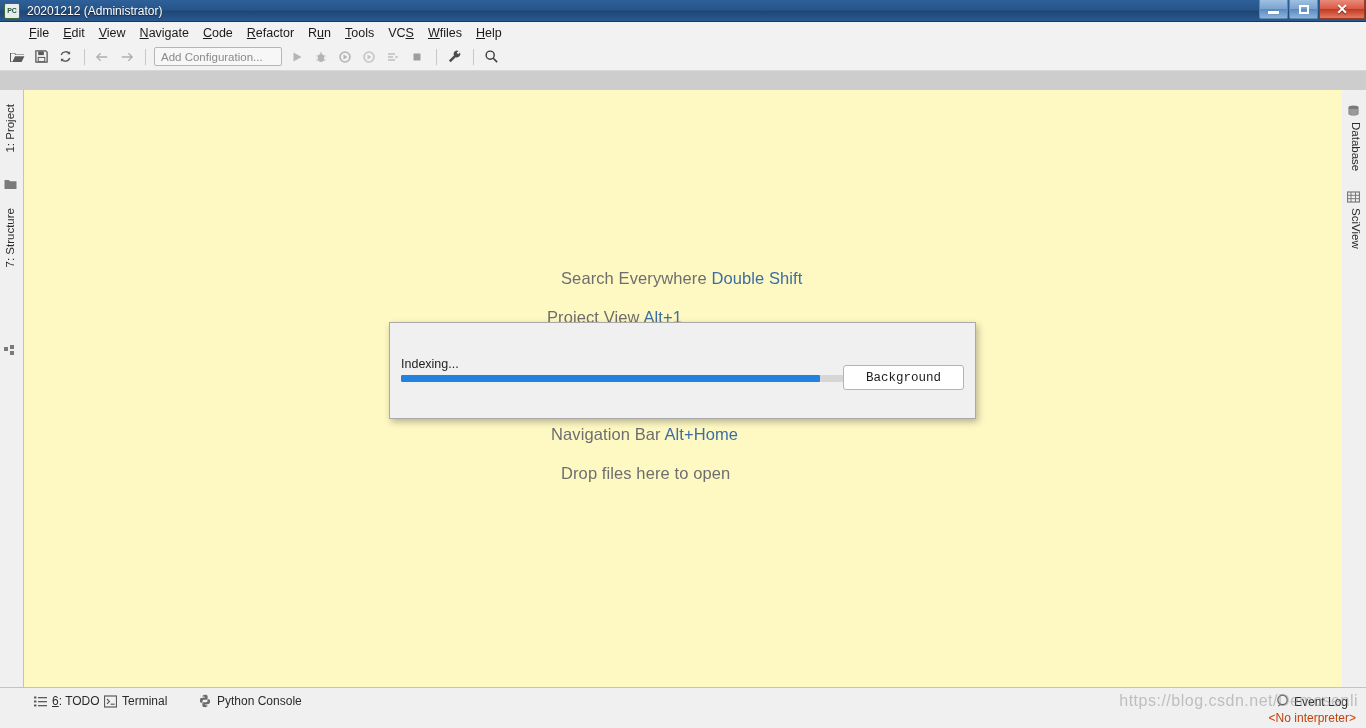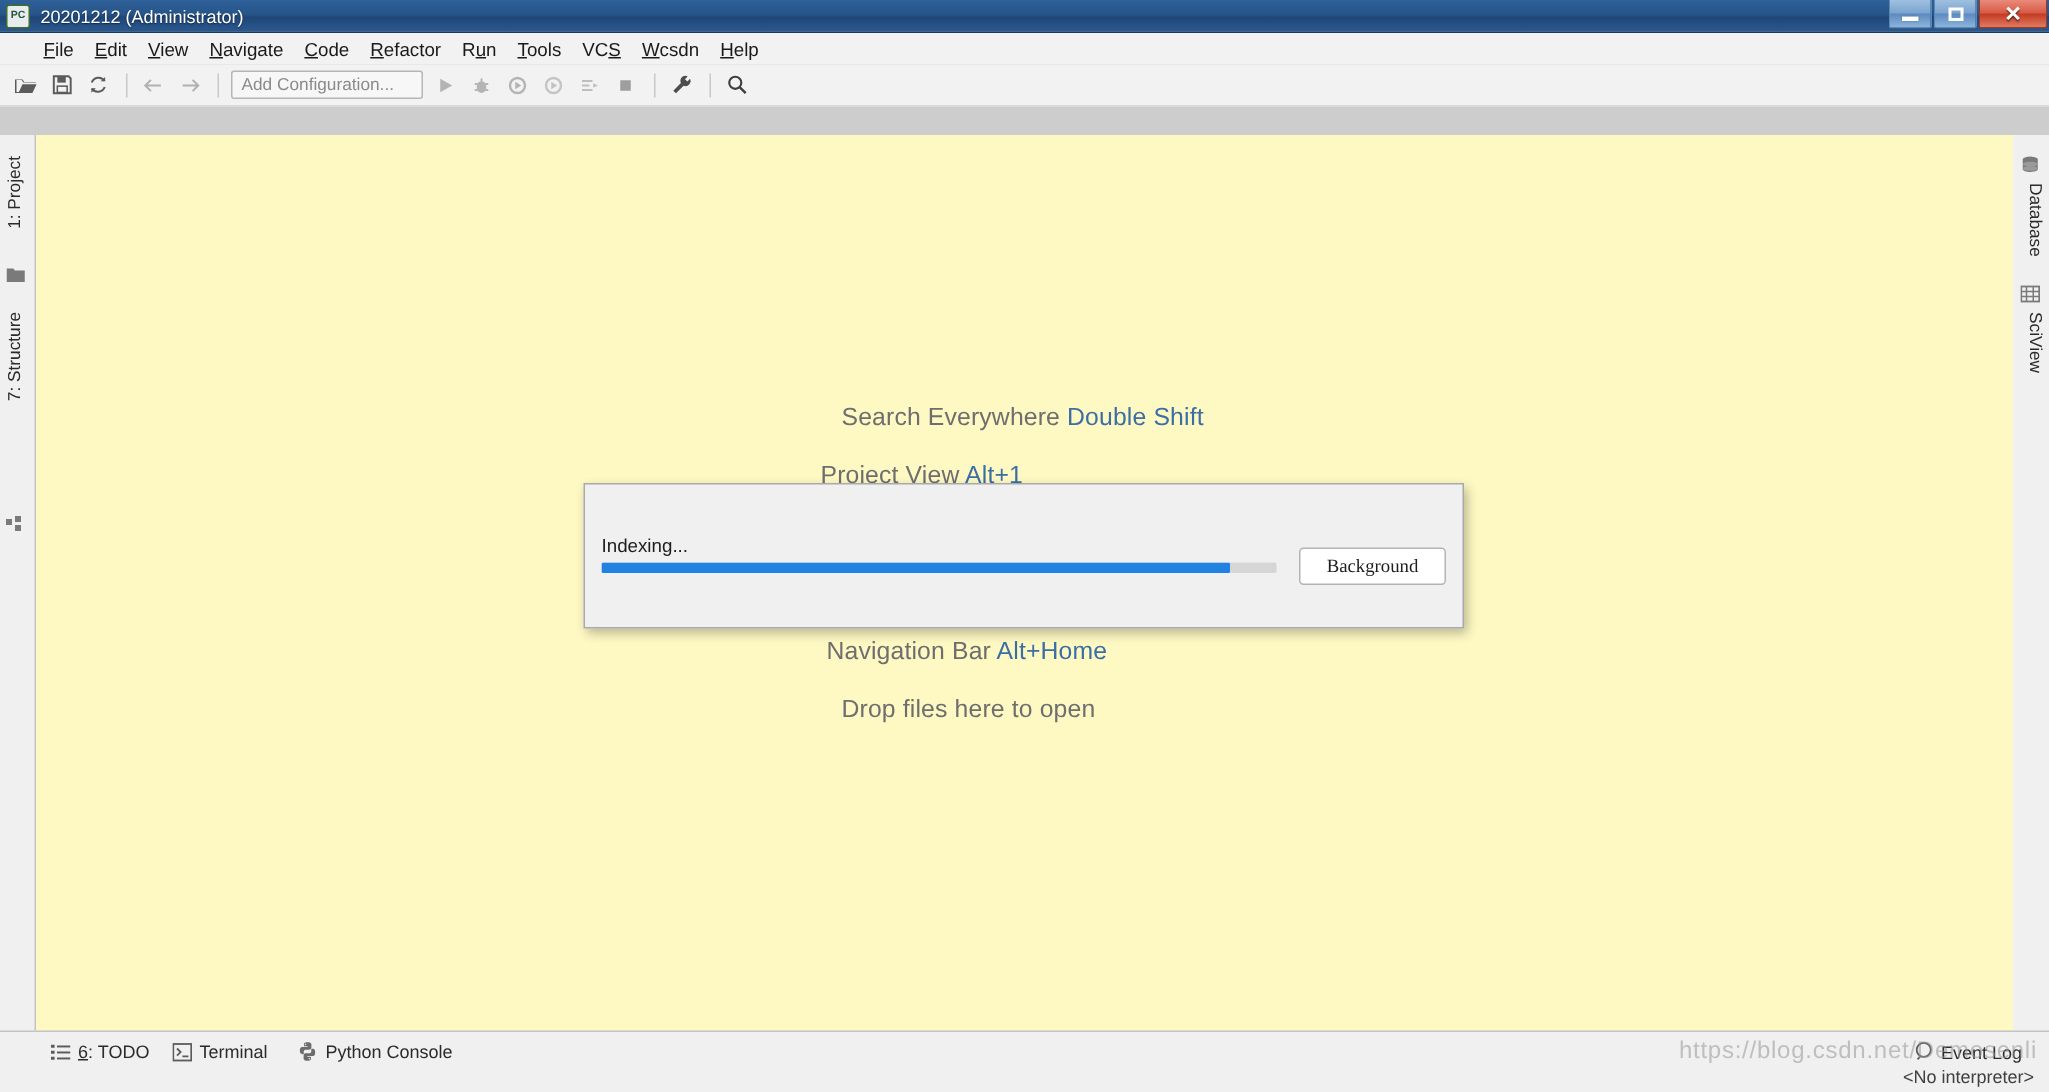--- a/index.html
+++ b/index.html
@@ -201,21 +201,21 @@
   .sb-tool .ic { margin-right: 5px; display: flex; align-items: center; }
   .sb-right {
     position: absolute;
     right: 18px; top: 6px;
     display: flex; align-items: center;
     font-size: 12px; color: #2b2b2b;
   }
   .sb-interp {
     position: absolute;
     right: 10px; top: 23px;
-    font-size: 12px; color: #404040;
+    font-size: 12px; color: #c2410c;
     white-space: nowrap;
   }
   .watermark {
     position: absolute;
     right: 8px; bottom: 18px;
     font-size: 16px;
     color: rgba(150,150,150,0.55);
     white-space: nowrap;
     letter-spacing: 0.5px;
     pointer-events: none;
@@ -266,32 +266,32 @@
     overflow: hidden;
   }
   .progress-fill {
     height: 7px;
     background: #2282e2;
     border-radius: 1px;
   }
   .bg-button {
     position: absolute;
     right: 11px; top: 42px;
-    width: 98px; height: 25px;
+    width: 121px; height: 25px;
     background: #ffffff;
     border: 1px solid #b4b4b4;
     border-radius: 3px;
     font-size: 12.5px;
     color: #1d1d1d;
     display: flex;
     align-items: center;
     justify-content: center;
     box-sizing: border-box;
     cursor: default;
-    font-family: Liberation Serif, serif;
+    font-family: Liberation Mono, monospace;
   }
 </style>
 </head>
 <body>
 
 <div id="app">
 
   <div class="titlebar">
     <div class="tb-appicon">PC</div>
     <div class="tb-title">20201212 (Administrator)</div>
@@ -311,21 +311,21 @@
   <div class="menubar">
     <div class="menu-item"><u>F</u><span>ile</span></div>
     <div class="menu-item"><u>E</u><span>dit</span></div>
     <div class="menu-item"><u>V</u><span>iew</span></div>
     <div class="menu-item"><u>N</u><span>avigate</span></div>
     <div class="menu-item"><u>C</u><span>ode</span></div>
     <div class="menu-item"><u>R</u><span>efactor</span></div>
     <div class="menu-item">R<u>u</u><span>n</span></div>
     <div class="menu-item"><u>T</u><span>ools</span></div>
     <div class="menu-item">VC<u>S</u></div>
-    <div class="menu-item"><u>W</u><span>csdn</span></div>
+    <div class="menu-item"><u>W</u><span>files</span></div>
     <div class="menu-item"><u>H</u><span>elp</span></div>
   </div>
 
   <div class="toolbar">
     <div class="tool-ico">
       <svg width="16" height="16" viewBox="0 0 16 16">
           <path d="M1 4h5l1.2 1.6H15V6H6.6L5.4 4.4H2v8h1.6L6 7.2h9.4L12.6 13H1z" fill="#5b5b5b"></path>
         </svg>
     </div>
     <div class="tool-ico">
@@ -485,21 +485,21 @@
             <rect x="0" y="1.5" width="2.4" height="2" fill="#5b5b5b"></rect>
             <rect x="0" y="5.5" width="2.4" height="2" fill="#5b5b5b"></rect>
             <rect x="0" y="9.5" width="2.4" height="2" fill="#5b5b5b"></rect>
             <rect x="4" y="2" width="9" height="1.3" fill="#5b5b5b"></rect>
             <rect x="4" y="6" width="9" height="1.3" fill="#5b5b5b"></rect>
             <rect x="4" y="10" width="9" height="1.3" fill="#5b5b5b"></rect>
           </svg>
       </span>
       <span><u>6</u><span>: TODO</span></span>
     </div>
-    <div class="sb-tool" style="left:115px;">
+    <div class="sb-tool" style="left:104px;">
       <span class="ic">
         <svg width="13" height="13" viewBox="0 0 13 13">
             <rect x="0.5" y="1" width="12" height="11" fill="none" stroke="#5b5b5b" stroke-width="1.2"></rect>
             <path d="M3 4l2.4 2.4L3 8.8" fill="none" stroke="#5b5b5b" stroke-width="1.2"></path>
             <path d="M6.6 9.2h4" stroke="#5b5b5b" stroke-width="1.2"></path>
           </svg>
       </span>
       <span>Terminal</span>
     </div>
     <div class="sb-tool" style="left:198px;">

